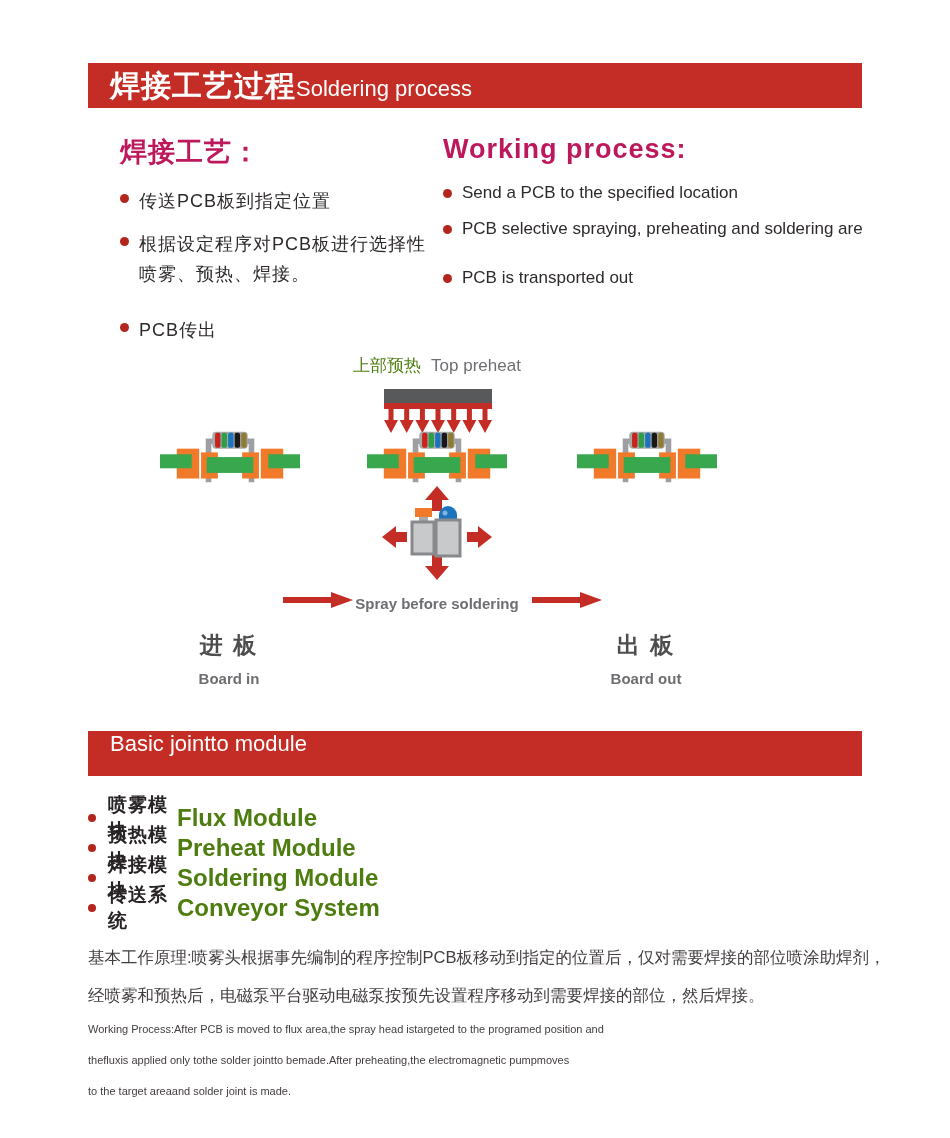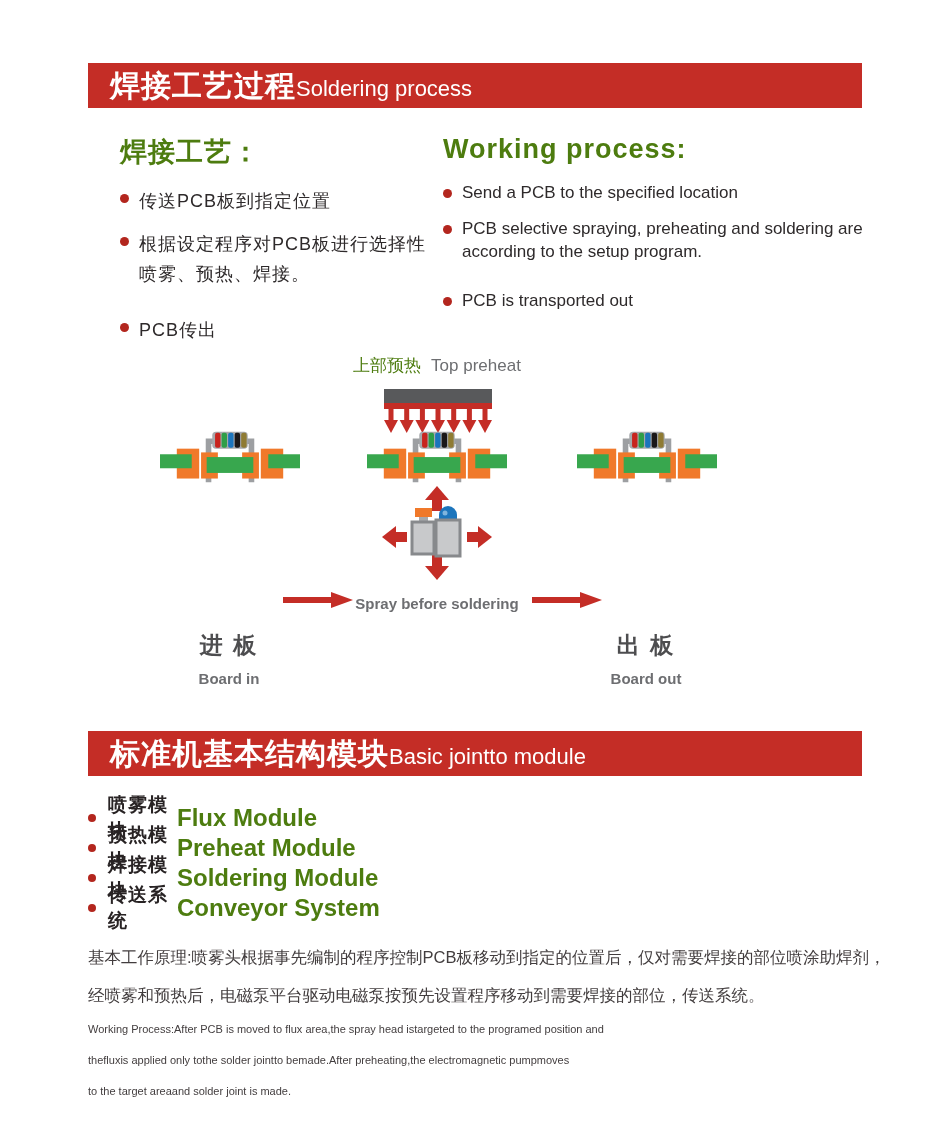--- a/index.html
+++ b/index.html
@@ -13,21 +13,21 @@
             padding-left: 22px; }
   .banner .zh { color: #fff; font-weight: bold; font-size: 30px; line-height: 45px; letter-spacing: 1px; }
   .banner .en { color: #fff; font-weight: normal; font-size: 22px; }
   #banner-soldering { top: 63px; }
   #banner-module { top: 731px; }
 
   
   .col { position: absolute; top: 134px; }
   #col-zh { left: 120px; width: 315px; }
   #col-en { left: 443px; width: 432px; }
-  .col h2 { font-size: 27px; font-weight: bold; color: #4d7c0f; margin-bottom: 16px; letter-spacing: 1px; }
+  .col h2 { font-size: 27px; font-weight: bold; color: #be185d; margin-bottom: 16px; letter-spacing: 1px; }
   .blist { list-style: none; }
   .blist li { display: flex; margin-bottom: 13px; }
   .blist li.gap { margin-top: 26px; }
   .dot { flex: 0 0 auto; width: 9px; height: 9px; border-radius: 50%; background: #b3261e; margin: 8px 10px 0 0; }
   #col-zh .ptext { font-size: 18px; line-height: 30px; color: #2e2a2b; letter-spacing: 1px; }
   #col-en .ptext { font-size: 17px; line-height: 23px; color: #2e2a2b; }
   .l1, .l2 { display: block; }
 
   
   .diagram { position: absolute; left: 0; top: 0; width: 950px; height: 1138px; pointer-events: none; }
@@ -99,21 +99,20 @@
         <span class="dot"></span>
         <span class="ptext">
             <span class="l1">Send a PCB to the specified location</span>
           </span>
       </li>
       <li>
         <span class="ptext" style="display:flex"></span>
         <span class="dot"></span>
         <span class="ptext">
           <span class="l1">PCB selective spraying, preheating and soldering are</span>
-          <span class="l2">according to the setup program.</span>
         </span>
       </li>
       <li class="gap">
         <span class="dot"></span>
         <span class="ptext">
             <span class="l1">PCB is transported out</span>
           </span>
       </li>
     </ul>
   </div>
@@ -247,21 +246,20 @@
       <rect x="0" y="5" width="50" height="6" fill="#c42d26"></rect>
         <polygon points="48,0 70,8 48,16" fill="#c42d26"></polygon>
     </svg>
     <div class="abs stage" id="stage-2">
       <div class="stage-zh">出 板</div>
       <div class="stage-en">Board out</div>
     </div>
   </div>
 
   <div class="banner" id="banner-module">
-    <span class="zh">标准机基本结构模块</span>
     <span class="en">Basic jointto module</span>
   </div>
 
   <div class="modules">
     <div class="mrow">
       <span class="dot"></span>
       <span class="mzh">喷雾模块</span>
       <span class="men">Flux Module</span>
     </div>
     <div class="mrow">
@@ -276,19 +274,19 @@
     </div>
     <div class="mrow">
       <span class="dot"></span>
       <span class="mzh">传送系统</span>
       <span class="men">Conveyor System</span>
     </div>
   </div>
 
   <div class="principle">
     <div class="zhline">基本工作原理:喷雾头根据事先编制的程序控制PCB板移动到指定的位置后，仅对需要焊接的部位喷涂助焊剂，</div>
-    <div class="zhline">经喷雾和预热后，电磁泵平台驱动电磁泵按预先设置程序移动到需要焊接的部位，传送系统。</div>
+    <div class="zhline">经喷雾和预热后，电磁泵平台驱动电磁泵按预先设置程序移动到需要焊接的部位，然后焊接。</div>
     <div class="enline">Working Process:After PCB is moved to flux area,the spray head istargeted to the programed position and</div>
     <div class="enline">thefluxis applied only tothe solder jointto bemade.After preheating,the electromagnetic pumpmoves</div>
     <div class="enline">to the target areaand solder joint is made.</div>
   </div>
 
 </div>
 
 </body></html>

